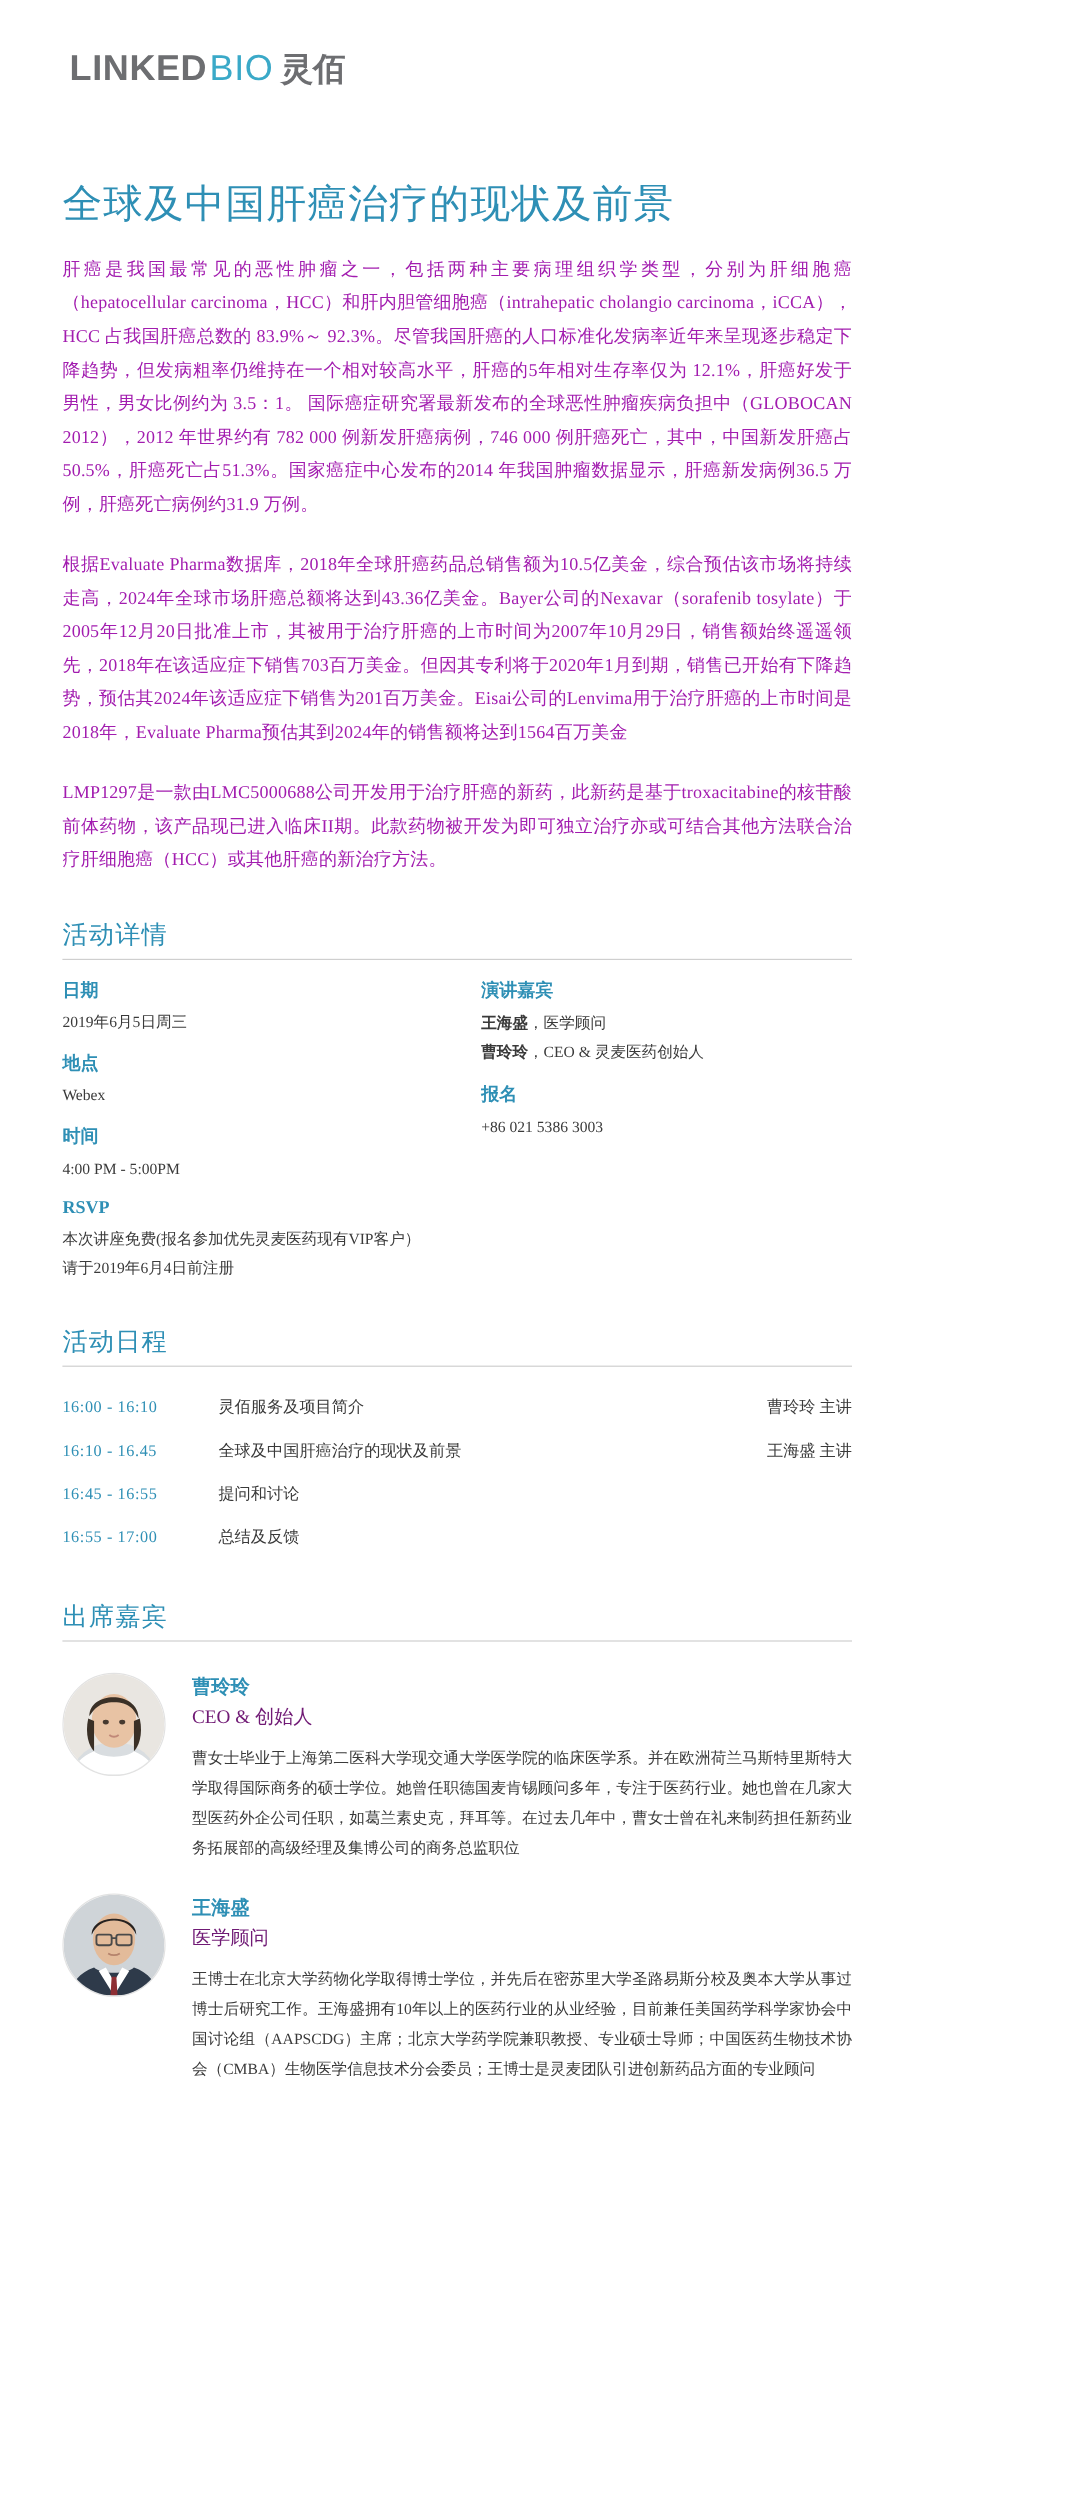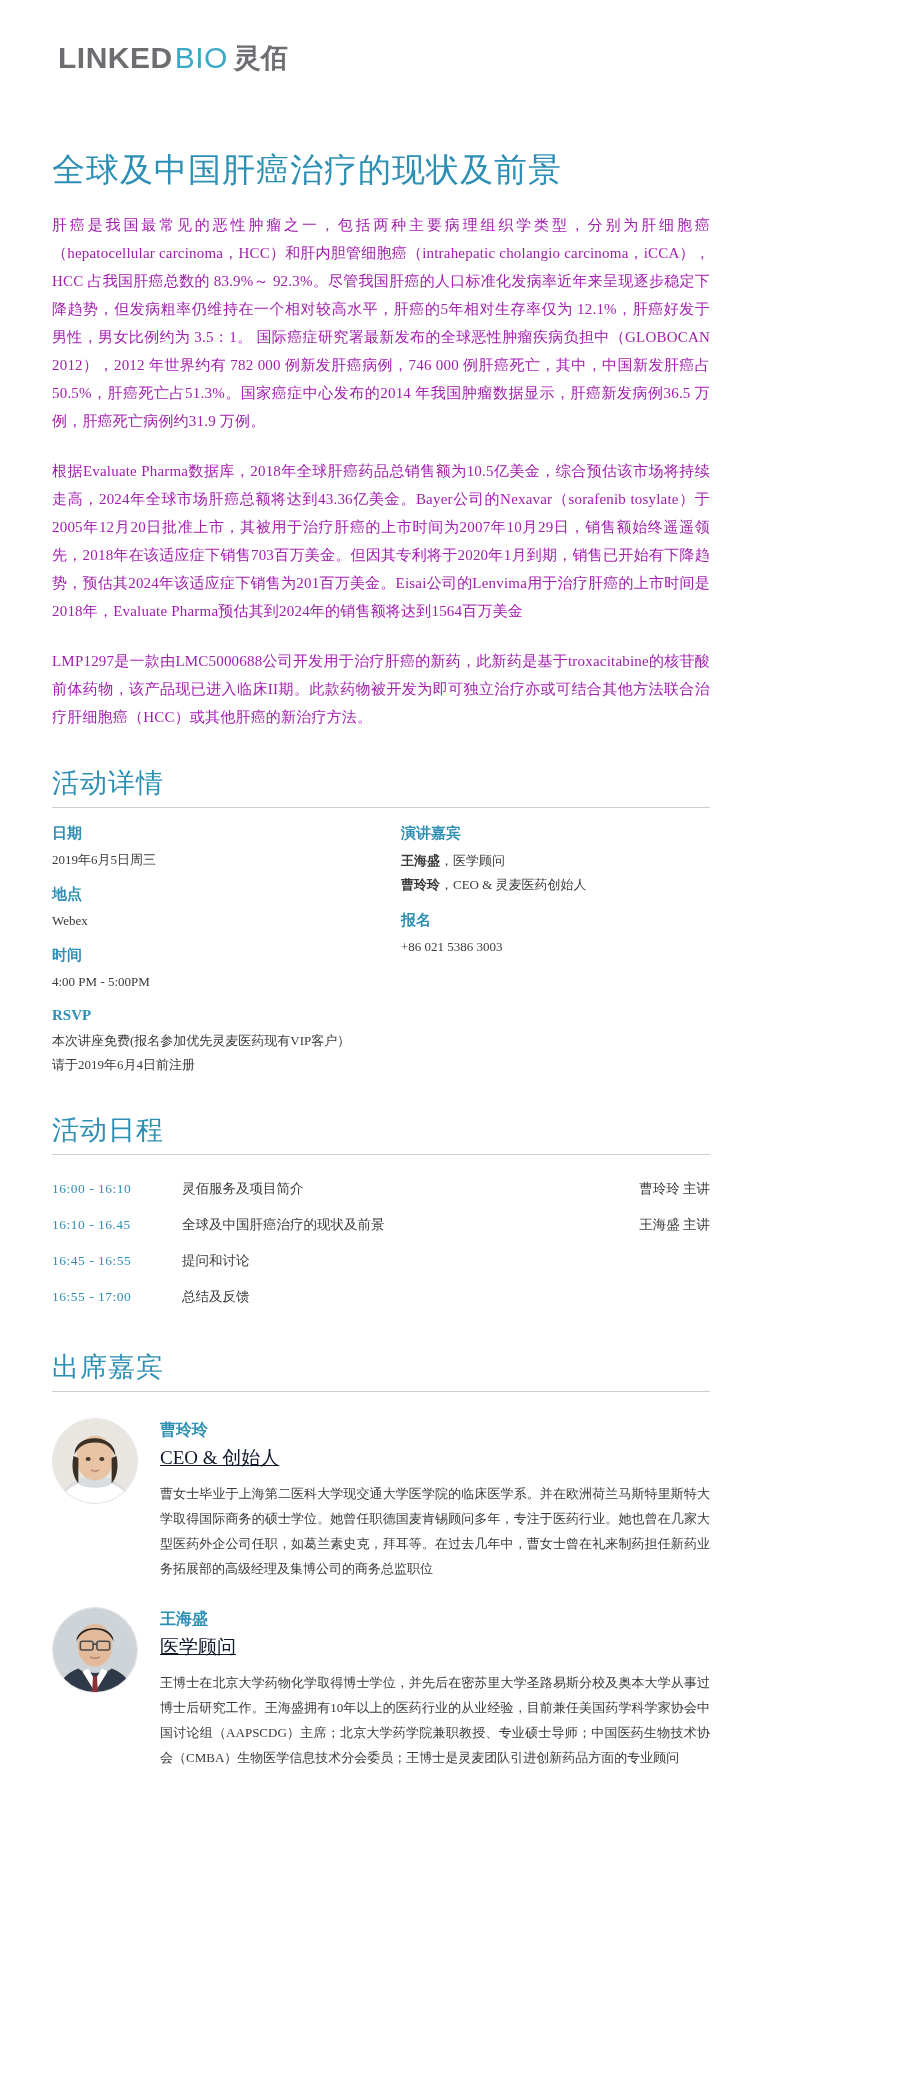--- a/index.html
+++ b/index.html
@@ -74,21 +74,21 @@
 
   
   .doc-title {
     font-size: 33px;
     color: #2e8fb5;
     letter-spacing: 1px;
     margin: 34px 0 18px 0;
     font-weight: normal;
   }
   .section-title {
-    font-size: 27px;
+    font-size: 21px;
     color: #2e8fb5;
     letter-spacing: 1px;
     margin: 34px 0 6px 0;
     font-weight: normal;
   }
   .rule {
     border: 0;
     border-top: 1px solid #cfcfcf;
     margin: 6px 0 16px 0;
   }
@@ -171,24 +171,23 @@
   }
   .avatar svg { display: block; width: 100%; height: 100%; }
   .guest-body { flex: 1 1 auto; padding-top: 2px; }
   .guest-name {
     font-size: 16px;
     color: #2e8fb5;
     font-weight: bold;
     margin: 0 0 4px 0;
   }
   .guest-role {
-    font-size: 19px;
-    color: #0f172a;
+    font-size: 16px;
+    color: #701a75;
     margin: 0 0 10px 0;
-    text-decoration: underline;
   }
   .guest-bio {
     font-size: 13px;
     line-height: 25px;
     color: #3a3a3a;
     text-align: justify;
     margin: 0;
   }
 </style>
 </head>

